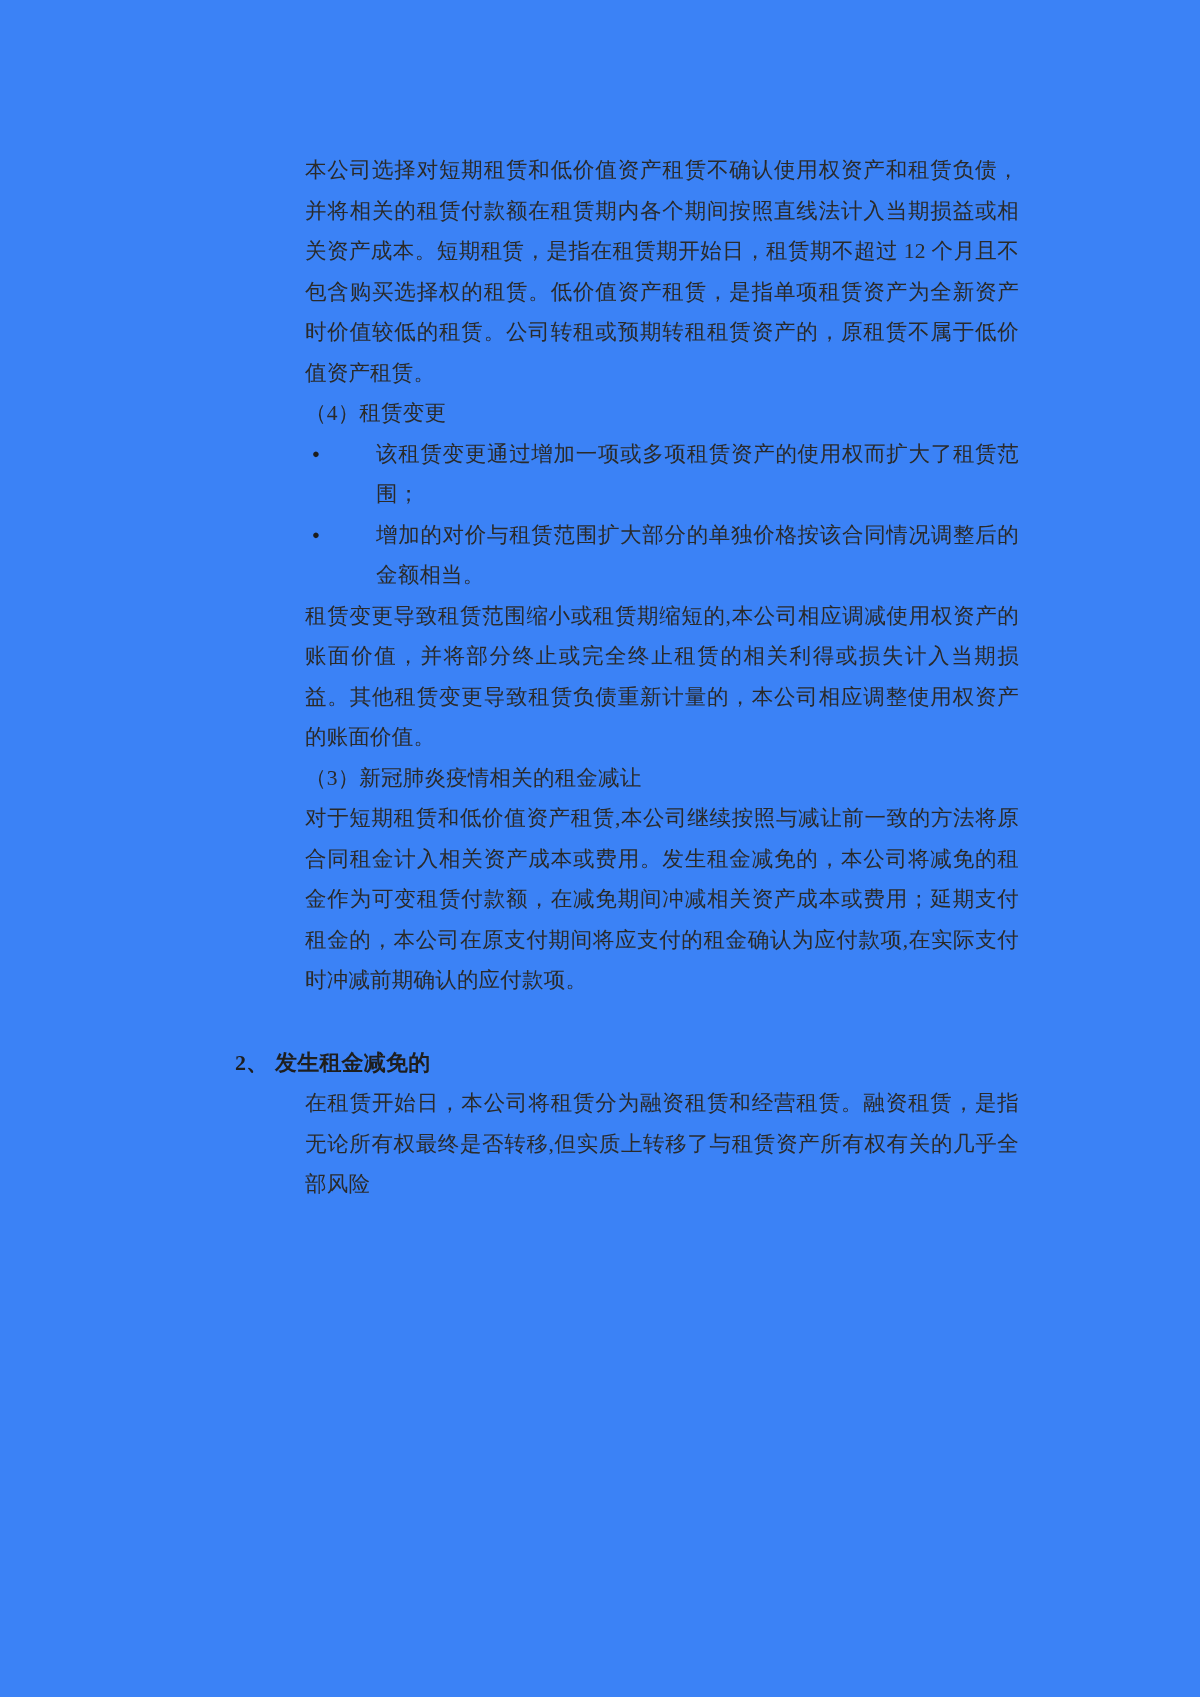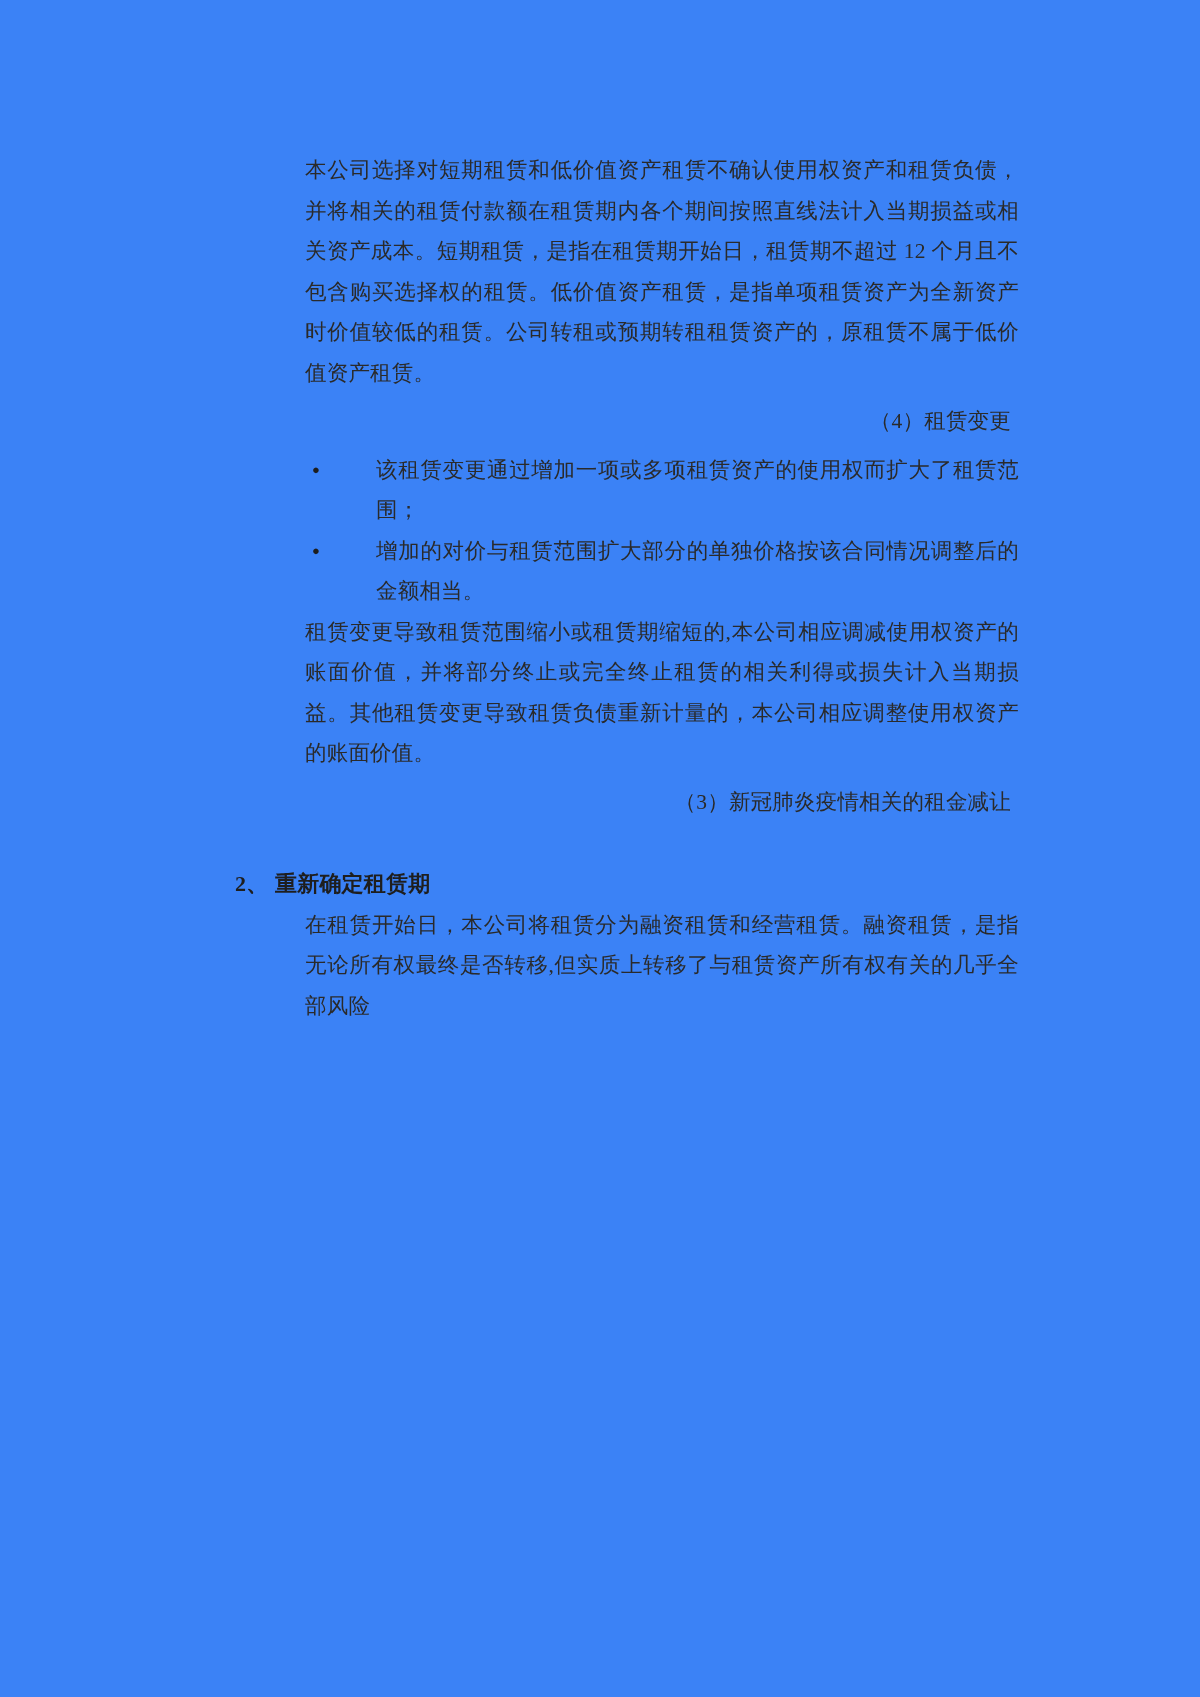--- a/index.html
+++ b/index.html
@@ -25,22 +25,22 @@
     font-size: 21.5px;
     line-height: 40.5px;
     letter-spacing: 0.2px;
   }
   .para {
     margin: 0;
     text-align: justify;
     text-align-last: left;
   }
   .sub {
-    margin: 8px;
-    text-align: right;
+    margin: 0;
+    text-align: left;
   }
   .bullet-item {
     display: flex;
     align-items: flex-start;
   }
   .bullet-dot {
     flex: 0 0 47px;
     width: 47px;
     box-sizing: border-box;
     padding-left: 7px;
@@ -90,21 +90,22 @@
       <span class="bullet-dot">●</span>
       <span class="bullet-text">增加的对价与租赁范围扩大部分的单独价格按该合同情况调整后的金额相当。</span>
     </div>
 
 
     <p class="para">租赁变更导致租赁范围缩小或租赁期缩短的,本公司相应调减使用权资产的账面价值，并将部分终止或完全终止租赁的相关利得或损失计入当期损益。其他租赁变更导致租赁负债重新计量的，本公司相应调整使用权资产的账面价值。</p>
 
     <p class="sub">（3）新冠肺炎疫情相关的租金减让</p>
 
 
+    <p class="para">对于短期租赁和低价值资产租赁,本公司继续按照与减让前一致的方法将原合同租金计入相关资产成本或费用。发生租金减免的，本公司将减免的租金作为可变租赁付款额，在减免期间冲减相关资产成本或费用；延期支付租金的，本公司在原支付期间将应支付的租金确认为应付款项,在实际支付时冲减前期确认的应付款项。</p>
 
     <div class="heading-row">
-      <span class="h-num">2、</span><span class="h-title">重新确定租赁期</span>
+      <span class="h-num">2、</span><span class="h-title">发生租金减免的</span>
     </div>
 
     <p class="para">在租赁开始日，本公司将租赁分为融资租赁和经营租赁。融资租赁，是指无论所有权最终是否转移,但实质上转移了与租赁资产所有权有关的几乎全部风险</p>
 
   </div>
 </div>
 
 </body></html>

